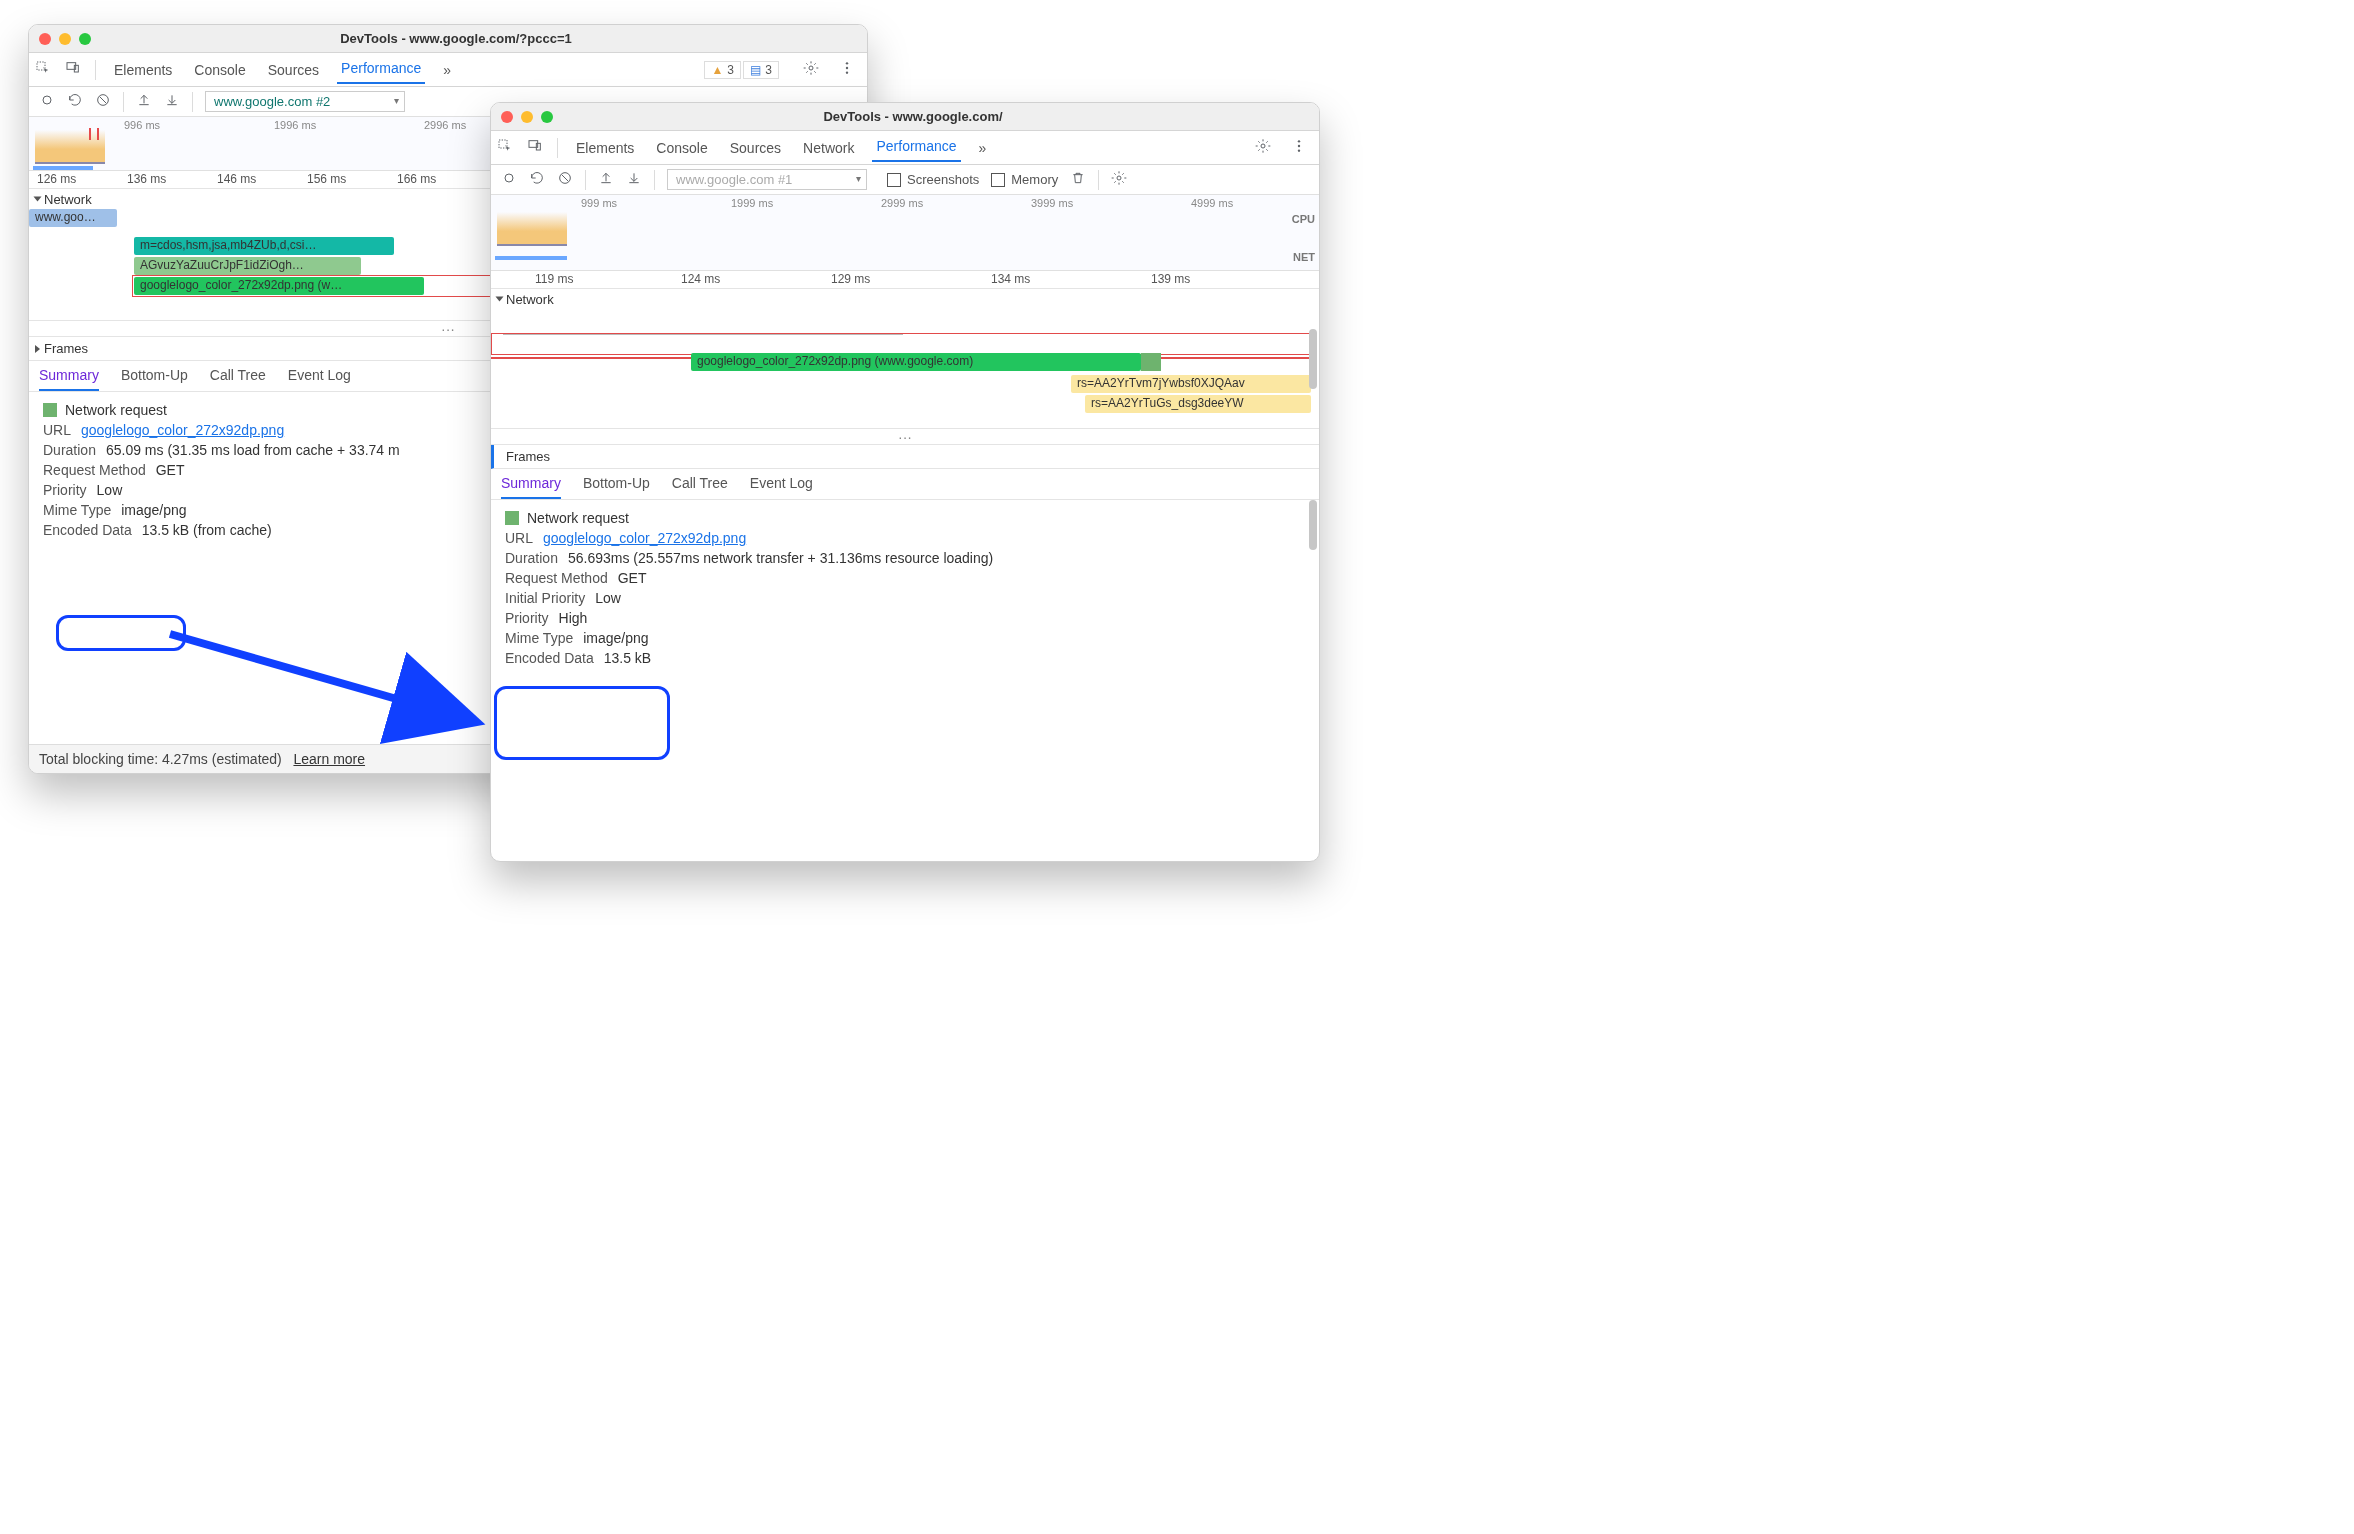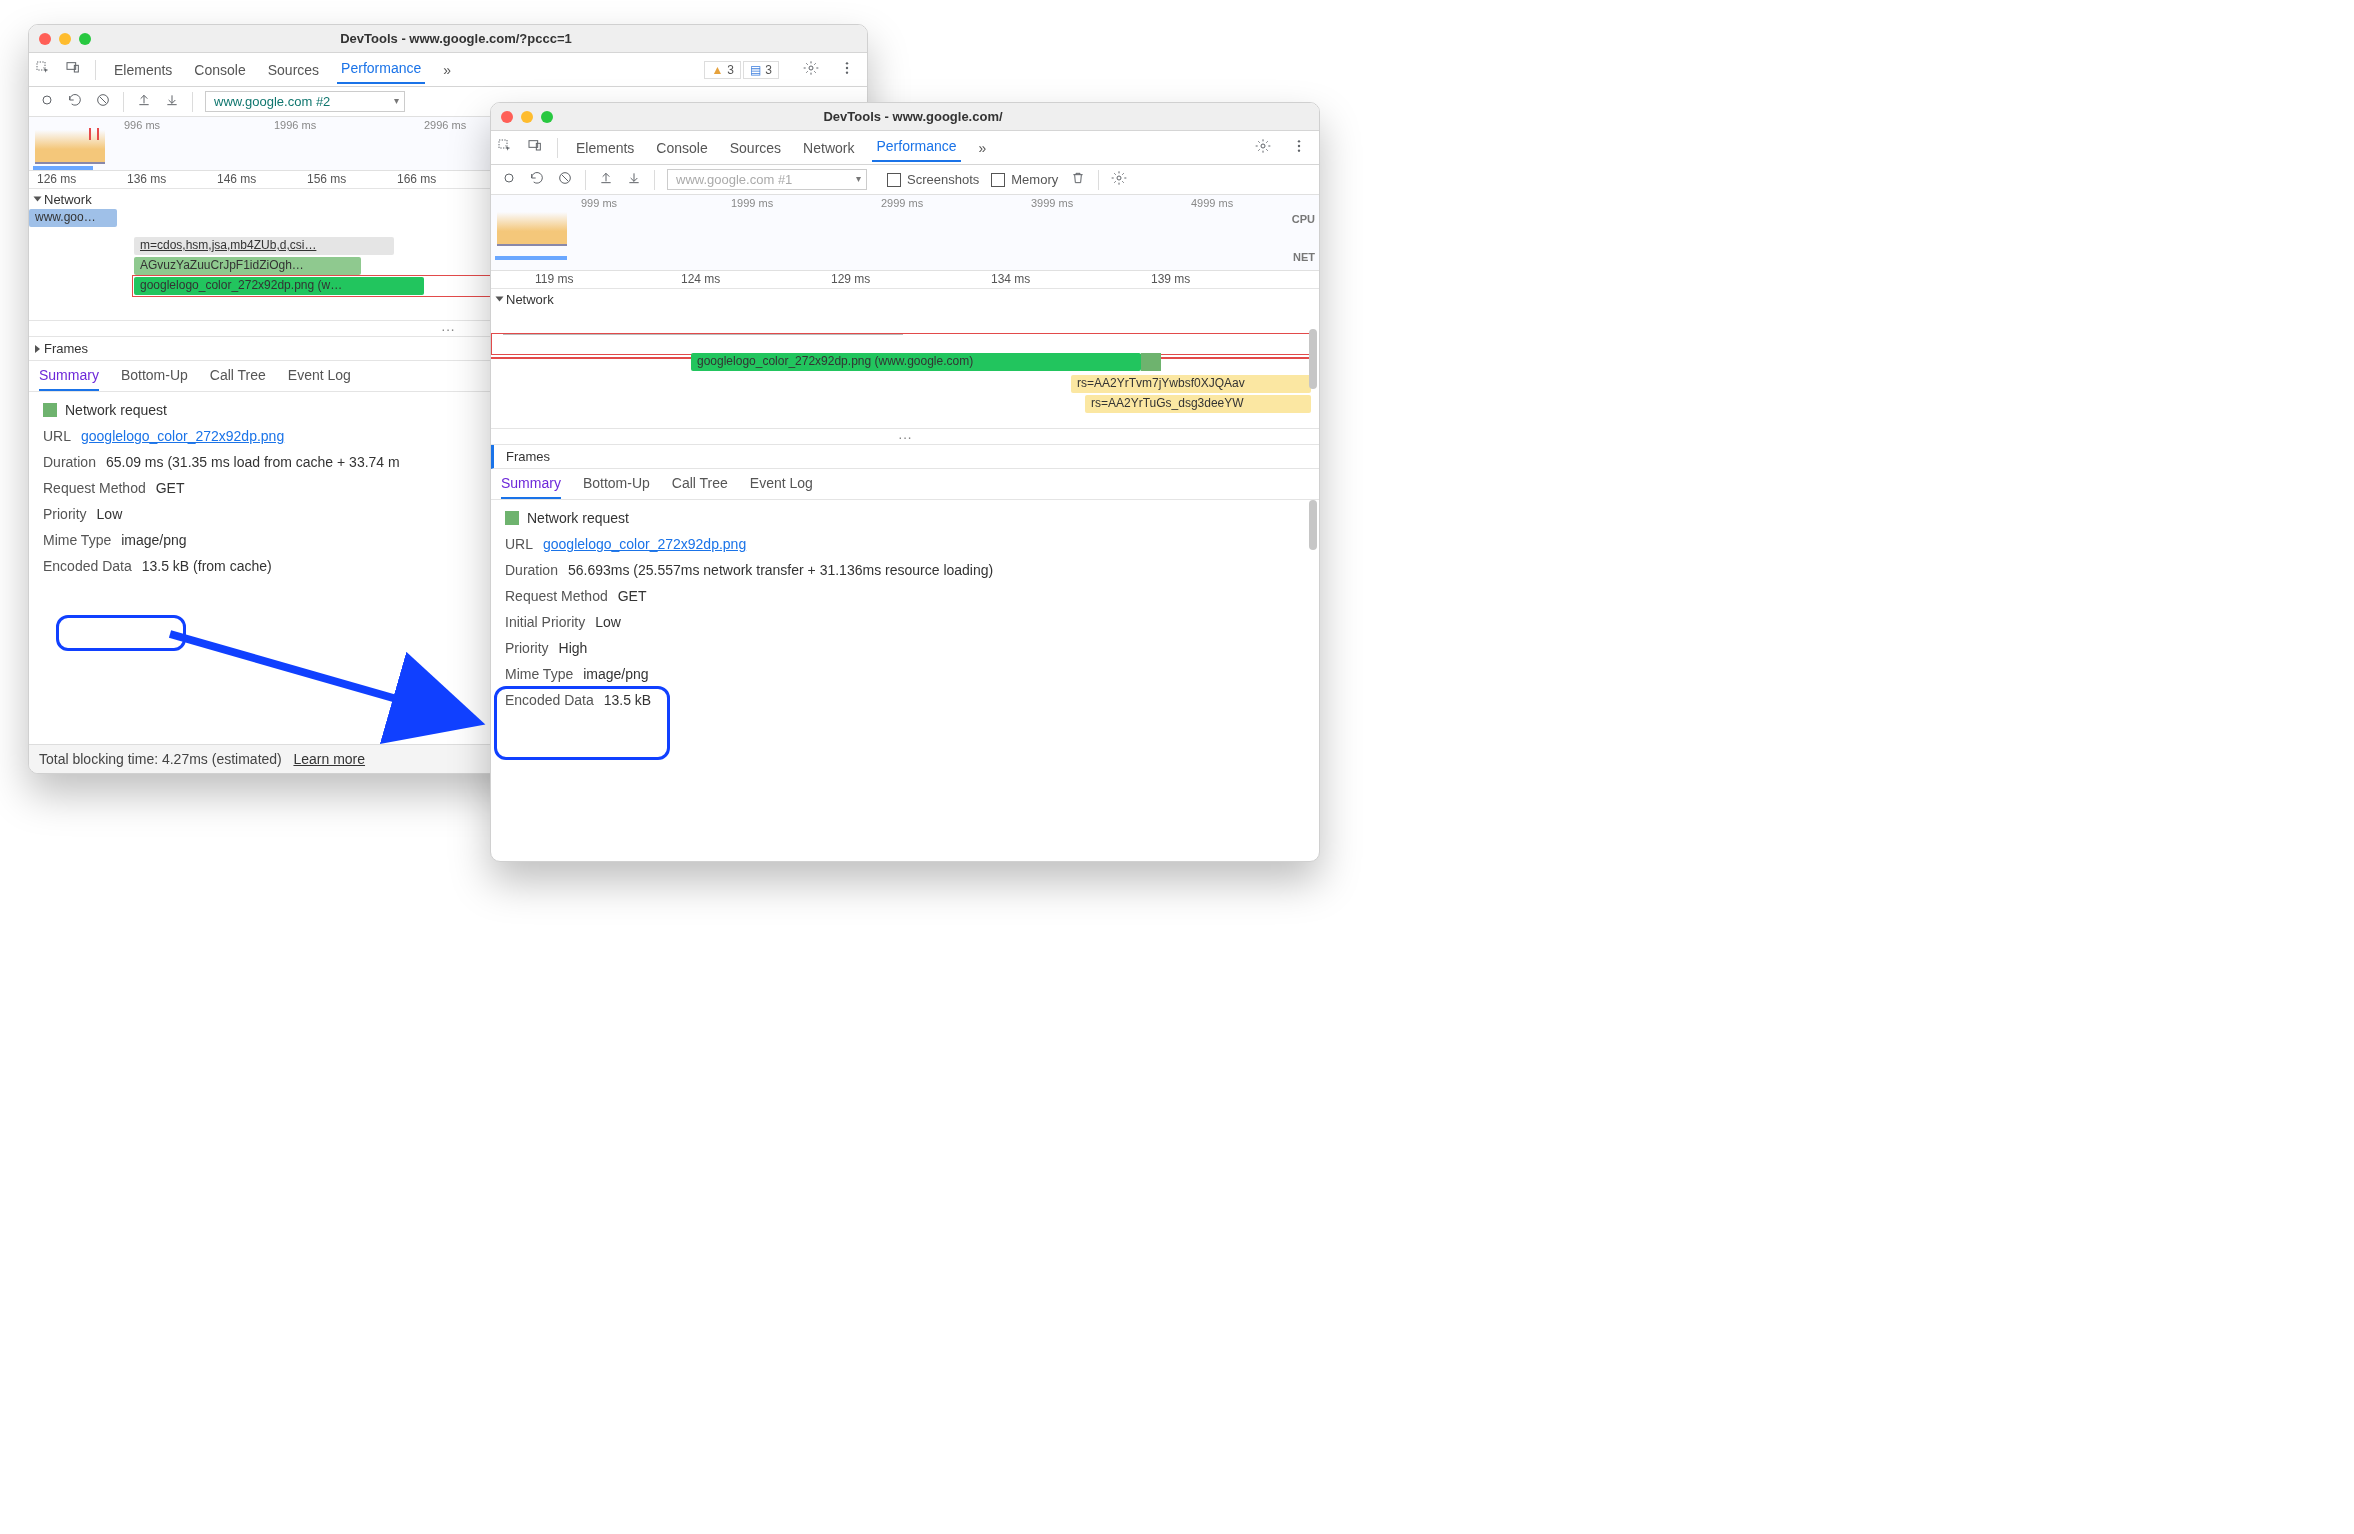--- a/index.html
+++ b/index.html
@@ -94,38 +94,38 @@
   .lane-row { display:flex; align-items:center; height:20px; font-size:13px; color:#333; padding-left:6px;}
   .tri { display:inline-block; width:0;height:0;border-left:5px solid #555;border-top:4px solid transparent;border-bottom:4px solid transparent; margin-right:4px;}
   .tri.down { transform:rotate(90deg); }
   .track-area { position:relative; background:#fff; border-bottom:1px solid #e4e4e4; }
   .req-bar {
     position:absolute; height:18px; font-size:12px; color:#333;
     padding:1px 6px; white-space:nowrap; overflow:hidden; text-overflow:ellipsis;
     border-radius:2px;
   }
   .bar-blue  { background:#9fc0e8; }
-  .bar-olive { background:#e5e5e5;text-decoration:underline; }
+  .bar-olive { background:#14b8a6; }
   .bar-green { background:#8fc98f; }
   .bar-dkgreen{ background:#22c55e; }
   .bar-yellow{ background:#fbe7a2; }
   .sel-outline { position:absolute; border:1px solid #e24a4a; pointer-events:none; }
   .ellipsis-row { text-align:center; color:#888; font-size:14px; height:16px; border-bottom:1px solid #e4e4e4;}
   .section-hdr {
     display:flex; align-items:center; height:24px;
     border-bottom:1px solid #e4e4e4; padding-left:6px; font-size:13px;
   }
   .sub-tabs {
     display:flex; gap:22px; padding:6px 10px 0 10px;
     border-bottom:1px solid #e4e4e4; font-size:14px; color:#555;
   }
   .sub-tabs .st { padding-bottom:6px; }
   .sub-tabs .st.active { color:#6d28d9; border-bottom:2px solid #1a73e8; }
   .details { padding:10px 14px; font-size:14px; color:#333; }
-  .details-row { margin:10px 0; display:flex; gap:10px; align-items:baseline; }
+  .details-row { margin:4px 0; display:flex; gap:10px; align-items:baseline; }
   .details-row .k { color:#555; min-width:auto; }
   .details-row .v { color:#333; }
   .details a { color:#1a73e8; text-decoration:underline; }
   .sq { display:inline-block; width:14px; height:14px; background:#6eb36e; margin-right:8px; vertical-align:-2px;}
   .highlight-box {
     position:absolute; border:3px solid #1040ff; border-radius:12px; pointer-events:none;
   }
   .footer-bar {
     border-top:1px solid #ddd; background:#f4f4f4; font-size:14px;
     padding:6px 10px; color:#444;

